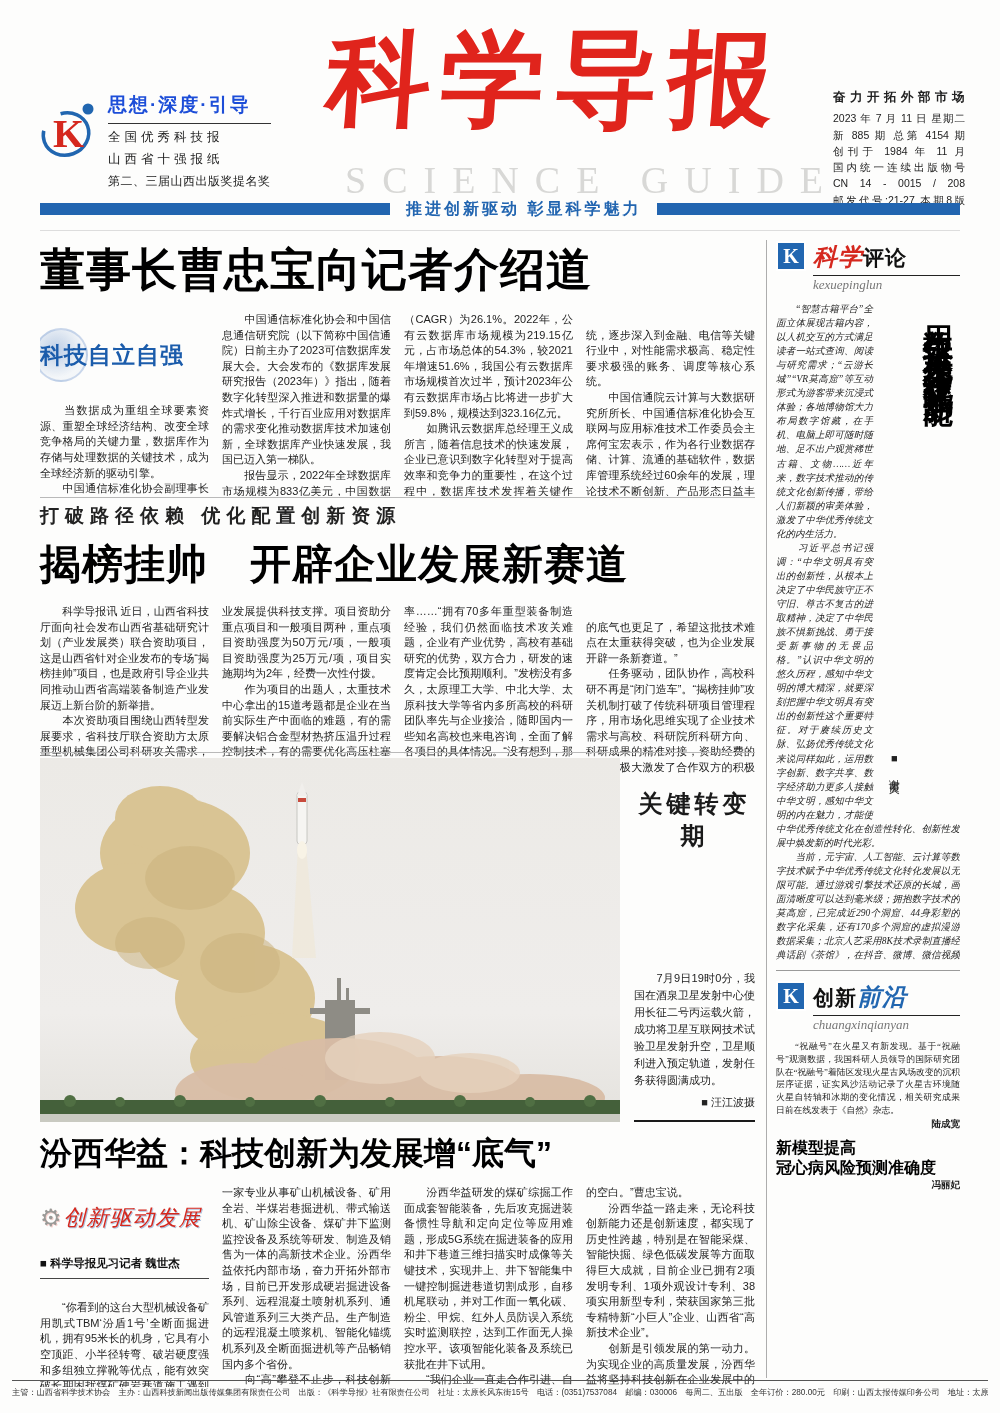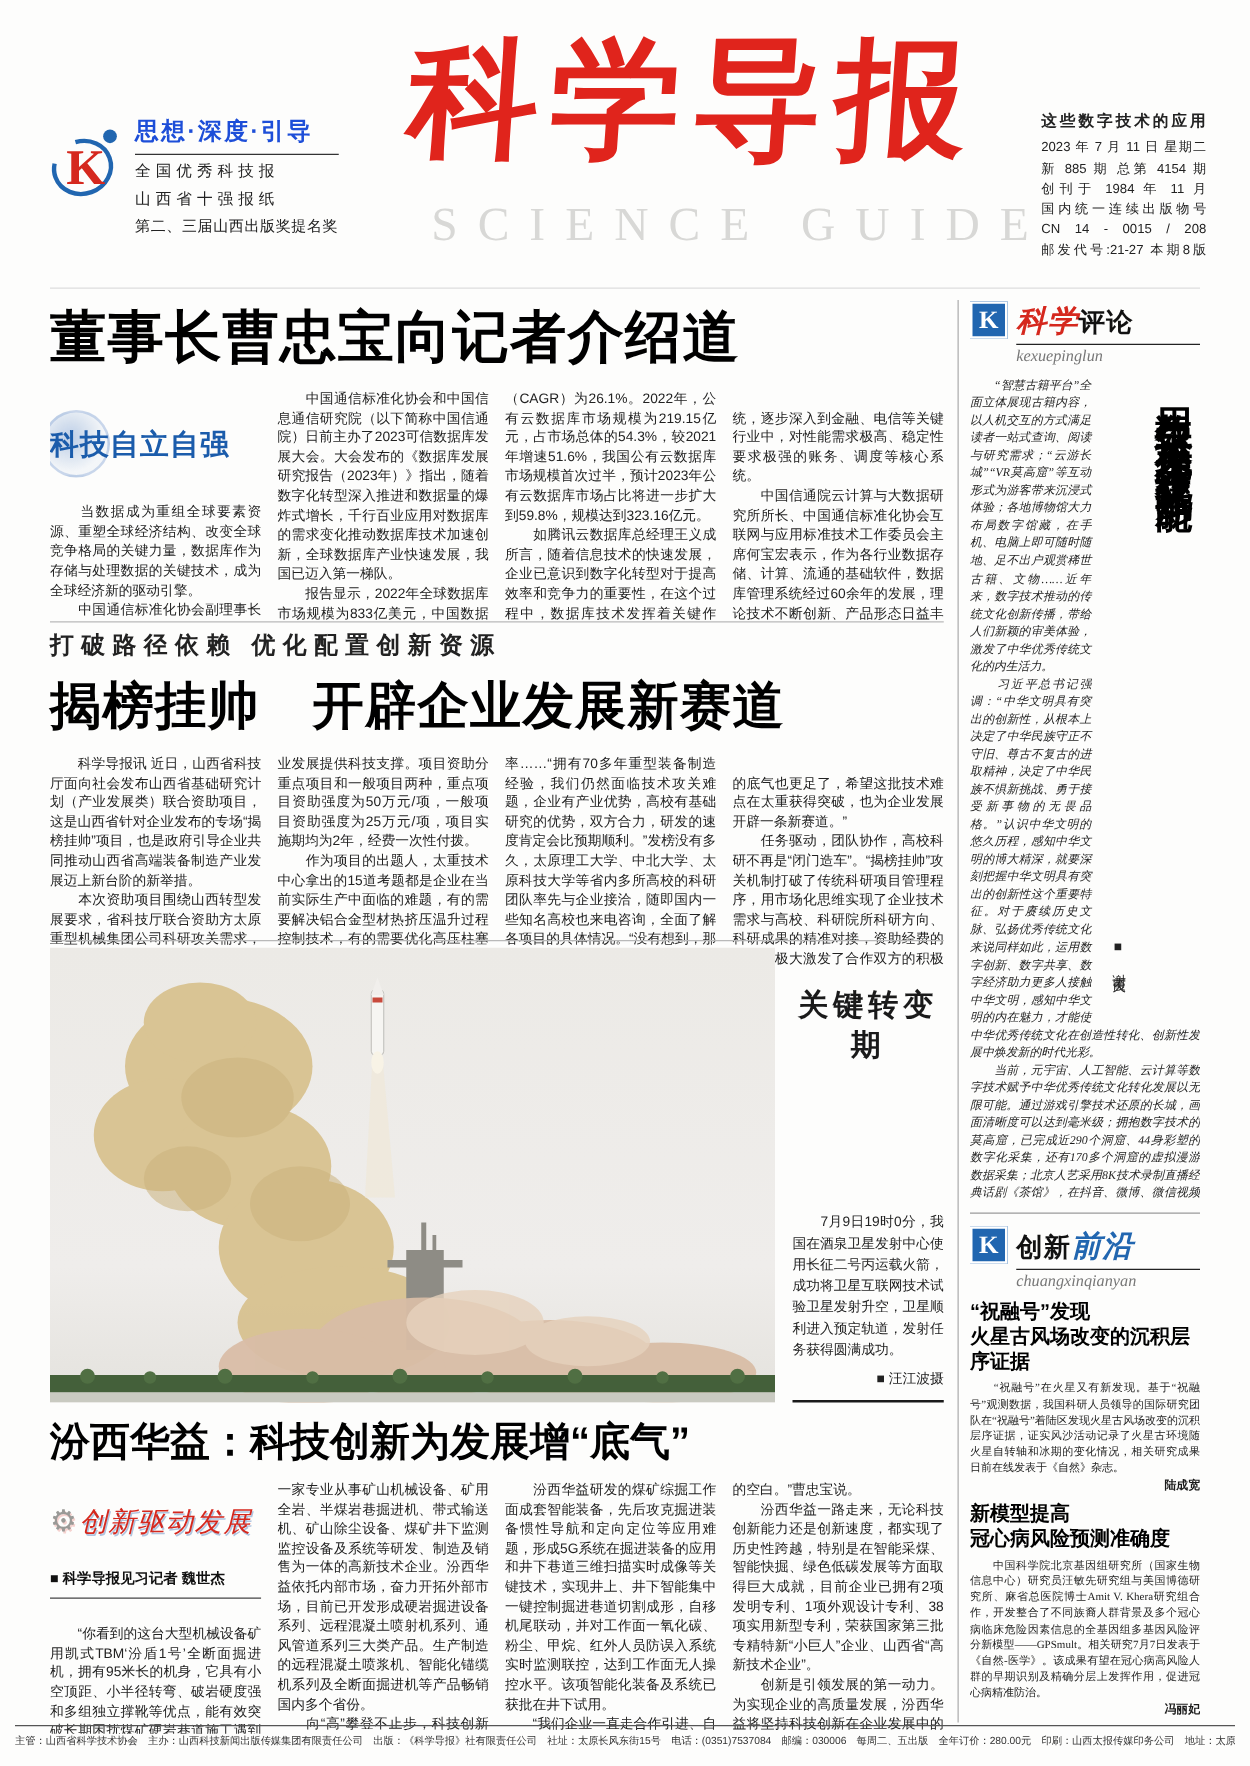--- a/index.html
+++ b/index.html
@@ -120,29 +120,34 @@
       <div class="brand-line">全国优秀科技报</div>
       <div class="brand-line">山西省十强报纸</div>
       <div class="brand-line small">第二、三届山西出版奖提名奖</div>
     </div>
   </div>
 
   <div class="masthead-en">SCIENCE GUIDE</div>
   <div class="masthead">科学导报</div>
 
   <div class="pubinfo">
-    <div class="lead">这些数字技术的应用</div>
+    <div class="lead">奋力开拓外部市场</div>
     <div>2023 年 7 月 11 日 星期二</div>
     <div>新 885 期 总第 4154 期</div>
     <div>创刊于 1984 年 11 月</div>
     <div>国内统一连续出版物号</div>
     <div>CN 14 - 0015 / 208</div>
     <div>邮发代号:21-27 本期8版</div>
   </div>
 
+  <div class="slogan-bar">
+    <div class="bar l"></div>
+    <div class="slogan-text">推进创新驱动 彰显科学魅力</div>
+    <div class="bar r"></div>
+  </div>
   <div class="header-rule"></div>
 
   <div class="vsep-main"></div>
 
   <div id="art-db">
     <div class="headline-xl">董事长曹忠宝向记者介绍道</div>
     <div class="cols">
       <div class="col">
         <div class="badge-blue"><span>科技自立自强</span></div>
         <span>　　当数据成为重组全球要素资源、重塑全球经济结构、改变全球竞争格局的关键力量，数据库作为存储与处理数据的关键技术，成为全球经济新的驱动引擎。
@@ -309,30 +314,27 @@
       <div class="sec-titles">
         <div class="sec-row">
           <span class="w-plain">创新</span>
           <span class="w-script-blue">前沿</span>
         </div>
         <div class="sec-pinyin">chuangxinqianyan</div>
       </div>
     </div>
 
     <div class="news-item">
-      <div class="news-title">“祝融号”发现
-火星古风场改变的沉积层序证据</div>
       <div class="news-body">　　“祝融号”在火星又有新发现。基于“祝融号”观测数据，我国科研人员领导的国际研究团队在“祝融号”着陆区发现火星古风场改变的沉积层序证据，证实风沙活动记录了火星古环境随火星自转轴和冰期的变化情况，相关研究成果日前在线发表于《自然》杂志。</div>
       <div class="news-author">陆成宽</div>
     </div>
 
     <div class="news-item">
       <div class="news-title">新模型提高
 冠心病风险预测准确度</div>
-      <div class="news-body">　　中国科学院北京基因组研究所（国家生物信息中心）研究员汪敏先研究组与美国博德研究所、麻省总医院博士Amit V. Khera研究组合作，开发整合了不同族裔人群背景及多个冠心病临床危险因素信息的全基因组多基因风险评分新模型——GPSmult。相关研究7月7日发表于《自然-医学》。该成果有望在冠心病高风险人群的早期识别及精确分层上发挥作用，促进冠心病精准防治。</div>
       <div class="news-author">冯丽妃</div>
     </div>
 
   </div>
 
   <div class="footer-rule"></div>
   <div class="footer-text">主管：山西省科学技术协会　主办：山西科技新闻出版传媒集团有限责任公司　出版：《科学导报》社有限责任公司　社址：太原长风东街15号　电话：(0351)7537084　邮编：030006　每周二、五出版　全年订价：280.00元　印刷：山西太报传媒印务公司　地址：太原唐槐路80号　广告经营许可证：1400004000089　总编辑：曹俊卿</div>
 
 </div>
 

